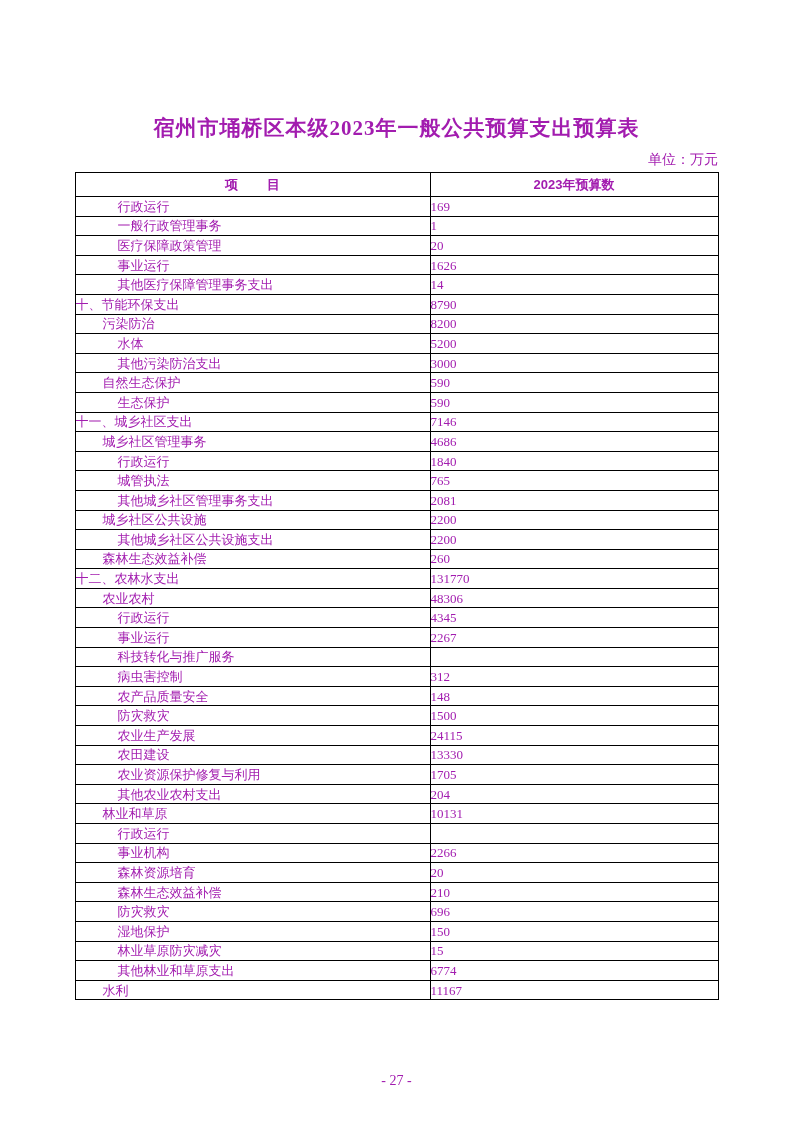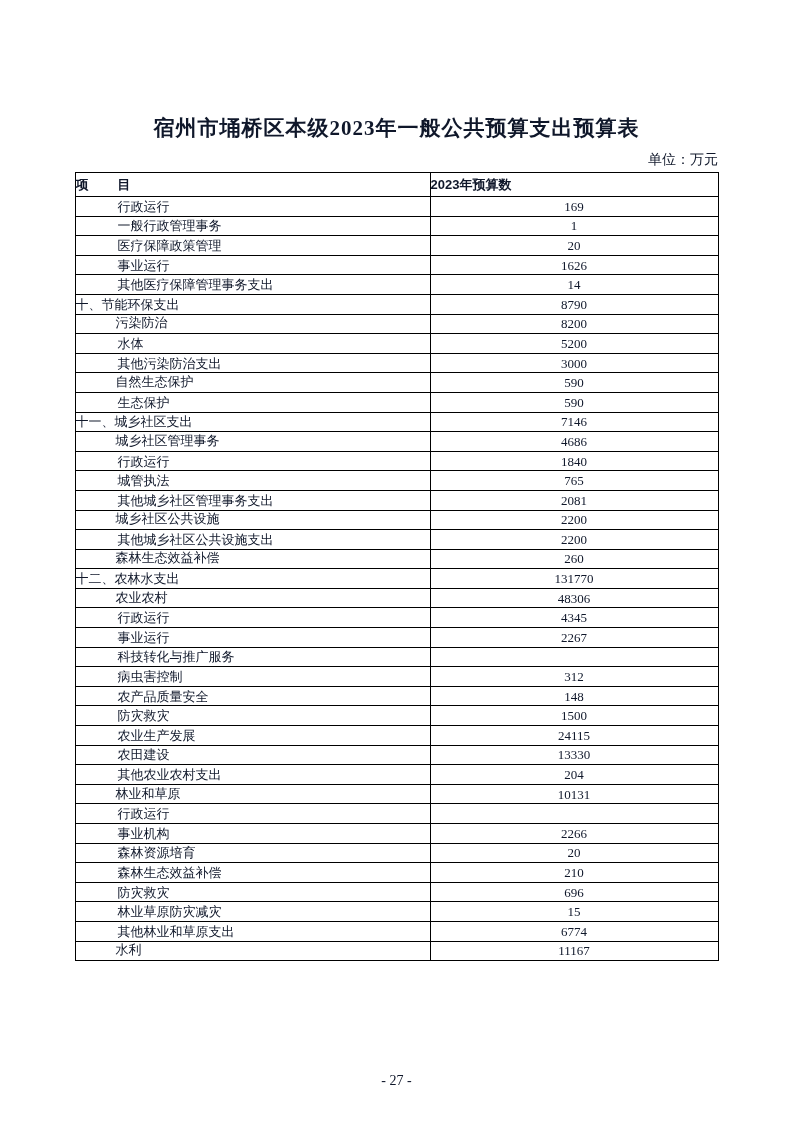--- a/index.html
+++ b/index.html
@@ -2,21 +2,21 @@
 <html><head>
 <meta charset="utf-8">
 <style>
   * { box-sizing: border-box; }
   html, body { margin: 0; padding: 0; background: #ffffff; }
   .page {
     width: 793px;
     height: 1122px;
     position: relative;
     background: #ffffff;
-    color: #0f172a;
+    color: #a21caf;
     font-family: "Liberation Serif", "DejaVu Serif", serif;
     overflow: hidden;
   }
   .title {
     margin: 0;
     padding-top: 114px;
     text-align: center;
     font-size: 21px;
     font-weight: bold;
     letter-spacing: 1px;
@@ -34,37 +34,37 @@
     border-collapse: collapse;
     table-layout: fixed;
     border: 1px solid #000;
   }
   table.budget th {
     border: 1px solid #000;
     height: 24px;
     padding: 0;
     font-size: 13px;
     font-weight: bold;
-    text-align: left;
+    text-align: center;
     white-space: pre;
     font-family: "Liberation Sans", "DejaVu Sans", sans-serif;
   }
   table.budget td {
     border: 1px solid #000;
     height: 19.6px;
     padding: 0;
     font-size: 13px;
     line-height: 1;
     overflow: hidden;
     white-space: nowrap;
   }
   td.item { text-align: left; padding-left: 11px; }
-  td.item.indent-1 { padding-left: 40px; font-family: Liberation Mono, monospace; }
+  td.item.indent-1 { padding-left: 27px; }
   td.item.indent-2 { padding-left: 42px; }
-  td.value { text-align: center; }
+  td.value { }
   .page-number {
     position: absolute;
     bottom: 33px;
     left: 0;
     width: 100%;
     text-align: center;
     font-size: 14px;
   }
 </style>
 </head>
@@ -195,20 +195,24 @@
         </tr>
         <tr>
           <td class="item indent-2">农业生产发展</td>
           <td class="value">24115</td>
         </tr>
         <tr>
           <td class="item indent-2">农田建设</td>
           <td class="value">13330</td>
         </tr>
         <tr>
+          <td class="item indent-2">农业资源保护修复与利用</td>
+          <td class="value">1705</td>
+        </tr>
+        <tr>
           <td class="item indent-2">其他农业农村支出</td>
           <td class="value">204</td>
         </tr>
         <tr>
           <td class="item indent-1">林业和草原</td>
           <td class="value">10131</td>
         </tr>
         <tr>
           <td class="item indent-2">行政运行</td>
           <td class="value"></td>
@@ -221,20 +225,24 @@
           <td class="item indent-2">森林资源培育</td>
           <td class="value">20</td>
         </tr>
         <tr>
           <td class="item indent-2">森林生态效益补偿</td>
           <td class="value">210</td>
         </tr>
         <tr>
           <td class="item indent-2">防灾救灾</td>
           <td class="value">696</td>
+        </tr>
+        <tr>
+          <td class="item indent-2">湿地保护</td>
+          <td class="value">150</td>
         </tr>
         <tr>
           <td class="item indent-2">林业草原防灾减灾</td>
           <td class="value">15</td>
         </tr>
         <tr>
           <td class="item indent-2">其他林业和草原支出</td>
           <td class="value">6774</td>
         </tr>
         <tr>

